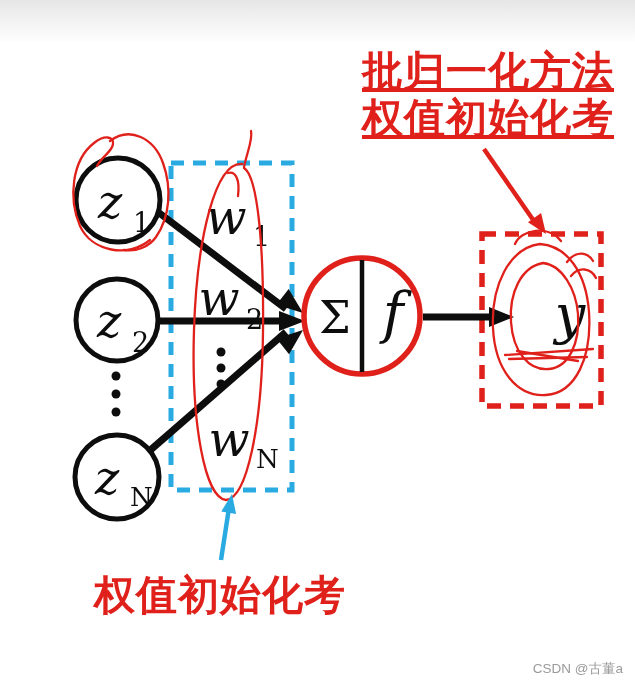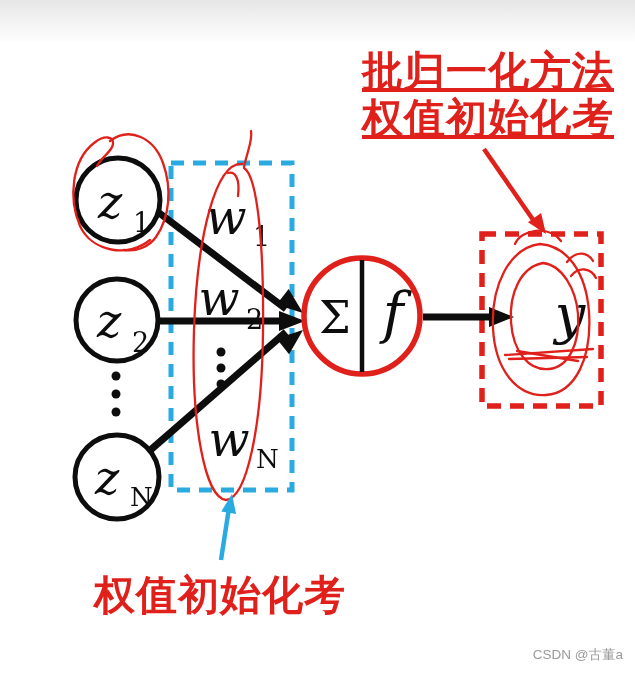--- a/index.html
+++ b/index.html
@@ -13,21 +13,21 @@
   }
   .diagram-svg{position:absolute;left:0;top:0;}
   .ann{
     position:absolute;text-align:center;font-weight:700;
     color:var(--annotation-red);font-size:41px;line-height:47px;
     letter-spacing:1px;white-space:nowrap;
   }
   .ann-top{left:352px;top:48px;width:272px;text-decoration:underline;}
   .ann-bottom{left:84px;top:572px;width:272px;}
   .watermark{
-    position:absolute;right:12px;bottom:18px;
+    position:absolute;right:12px;bottom:4px;
     color:var(--watermark-gray);font-size:13.5px;
   }
   
   .stroke-red{stroke:var(--annotation-red);}
   .fill-red{fill:var(--annotation-red);}
   .stroke-cyan{stroke:var(--box-cyan);}
   .fill-cyan{fill:var(--box-cyan);}
   .stroke-black{stroke:var(--line-black);}
   .fill-black{fill:var(--line-black);}
   .pen{fill:none;stroke:var(--annotation-red);stroke-width:2.3;stroke-linecap:round;}

